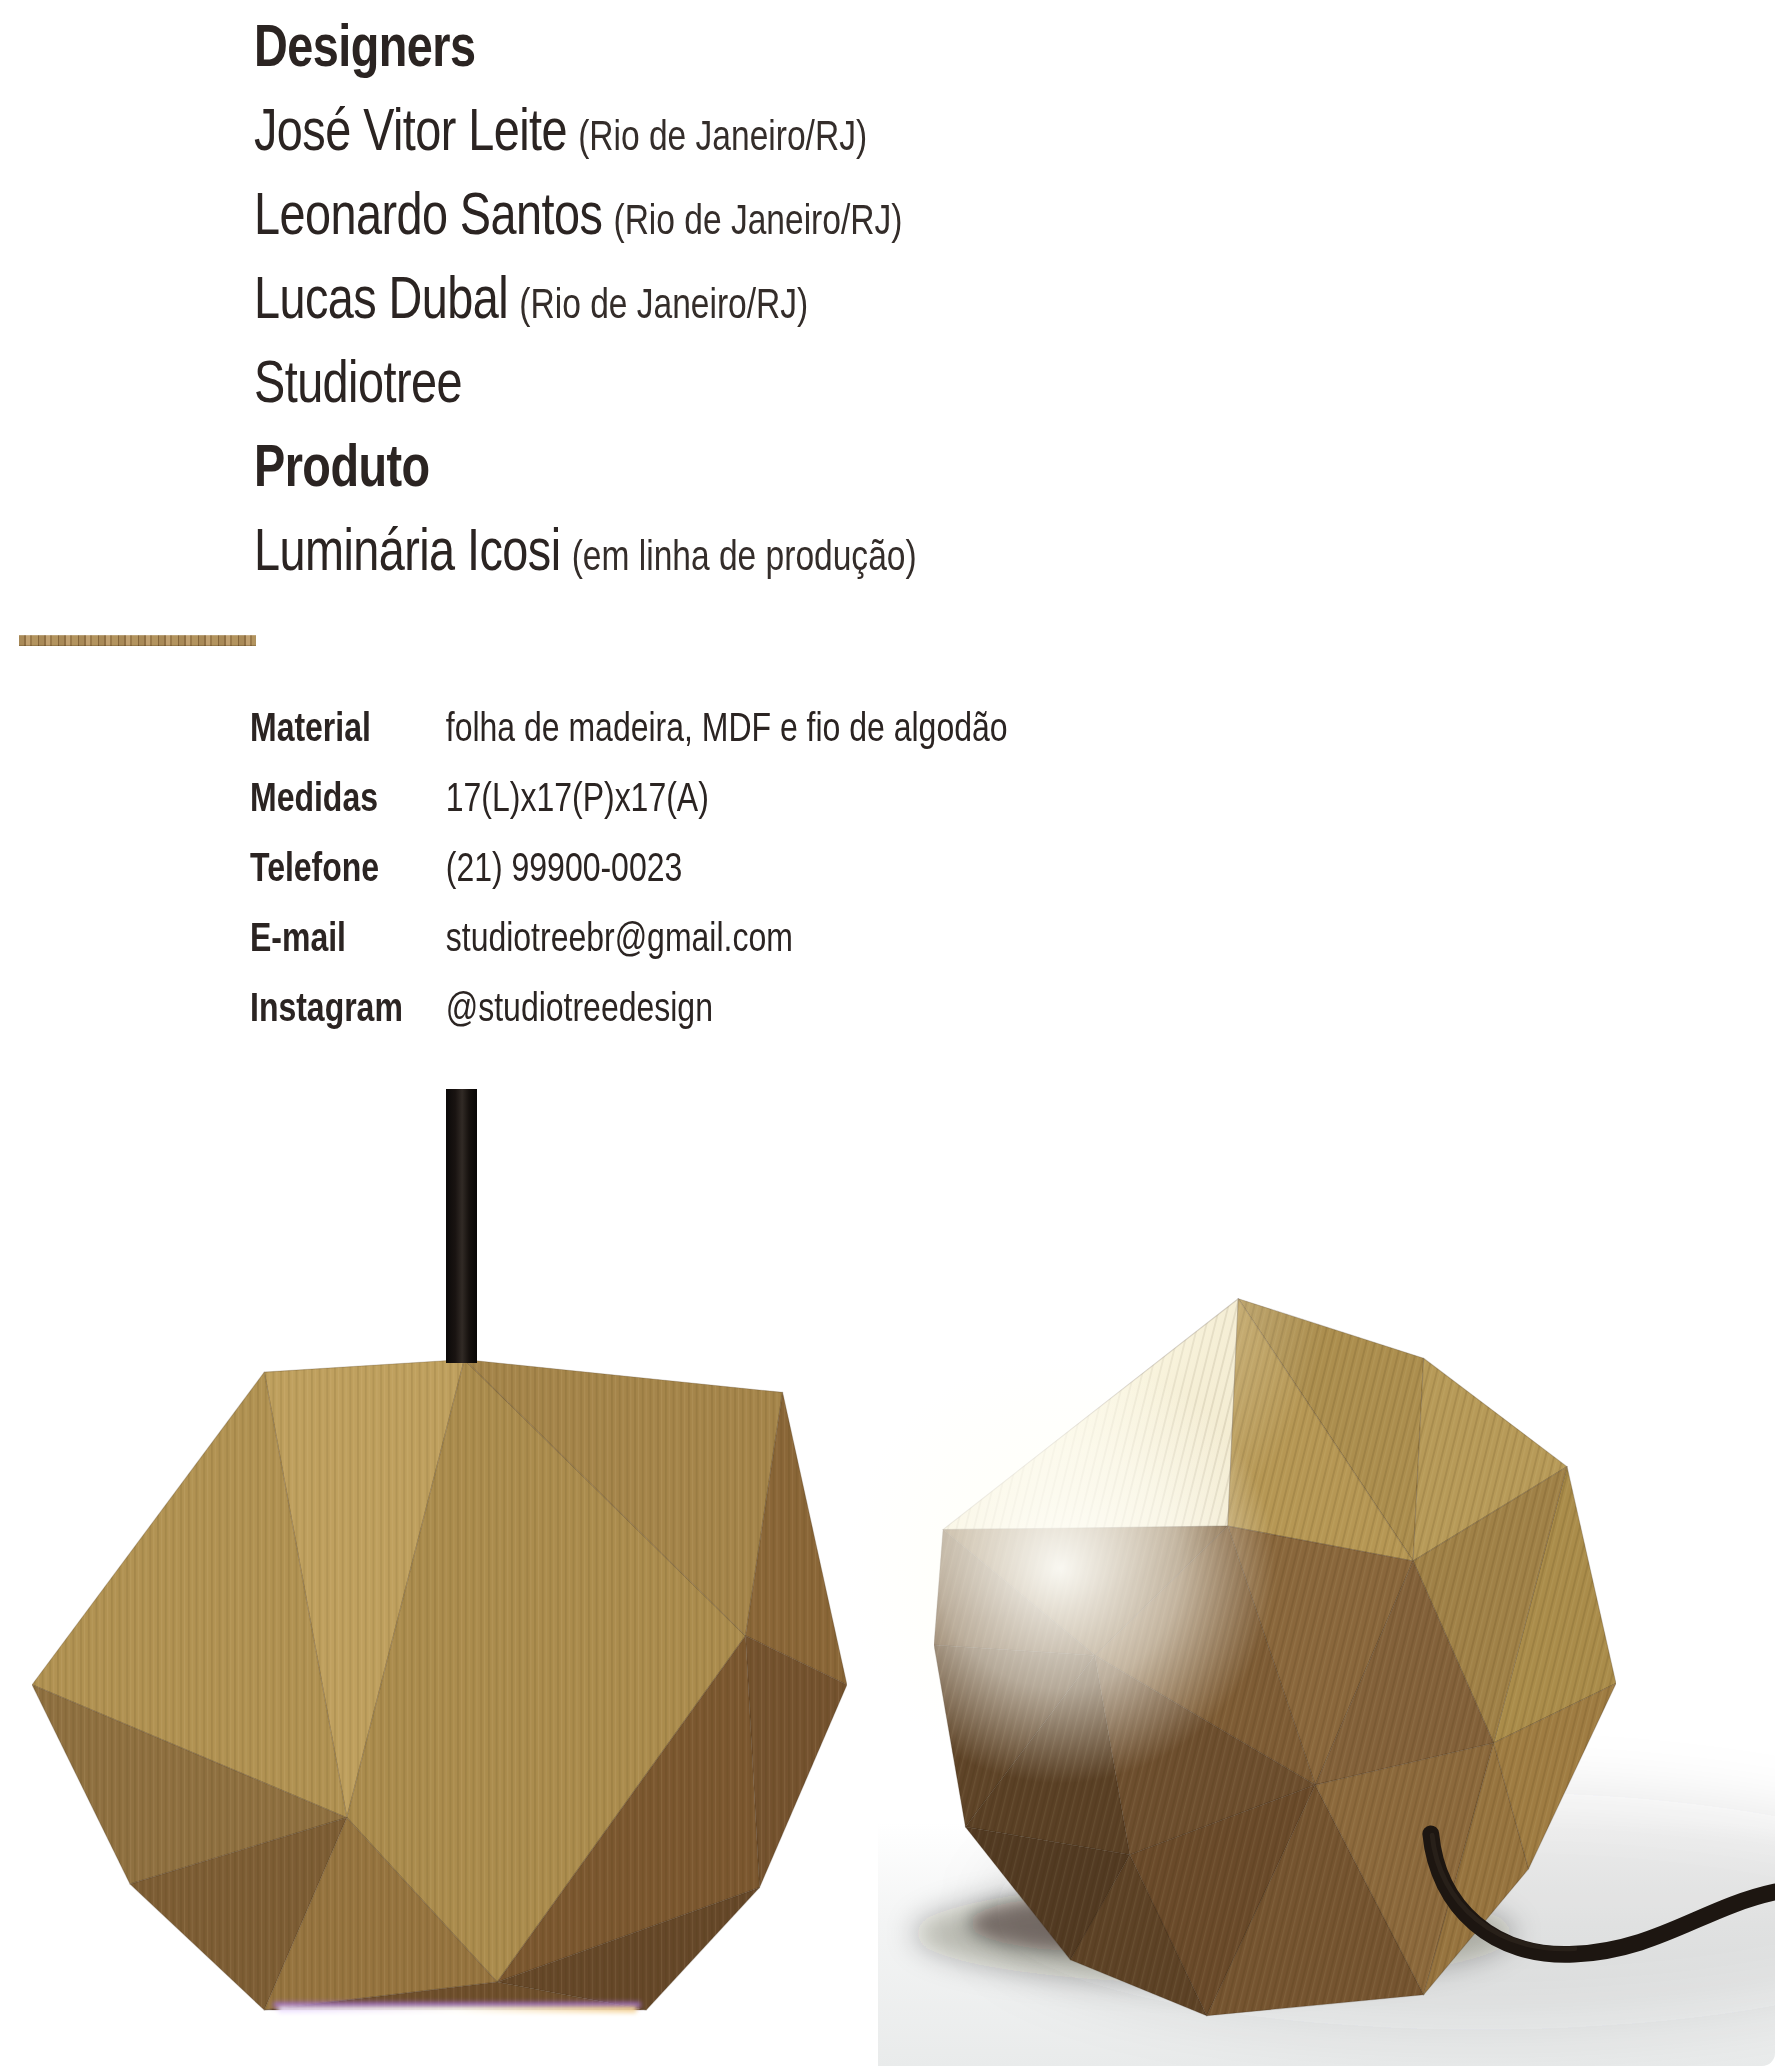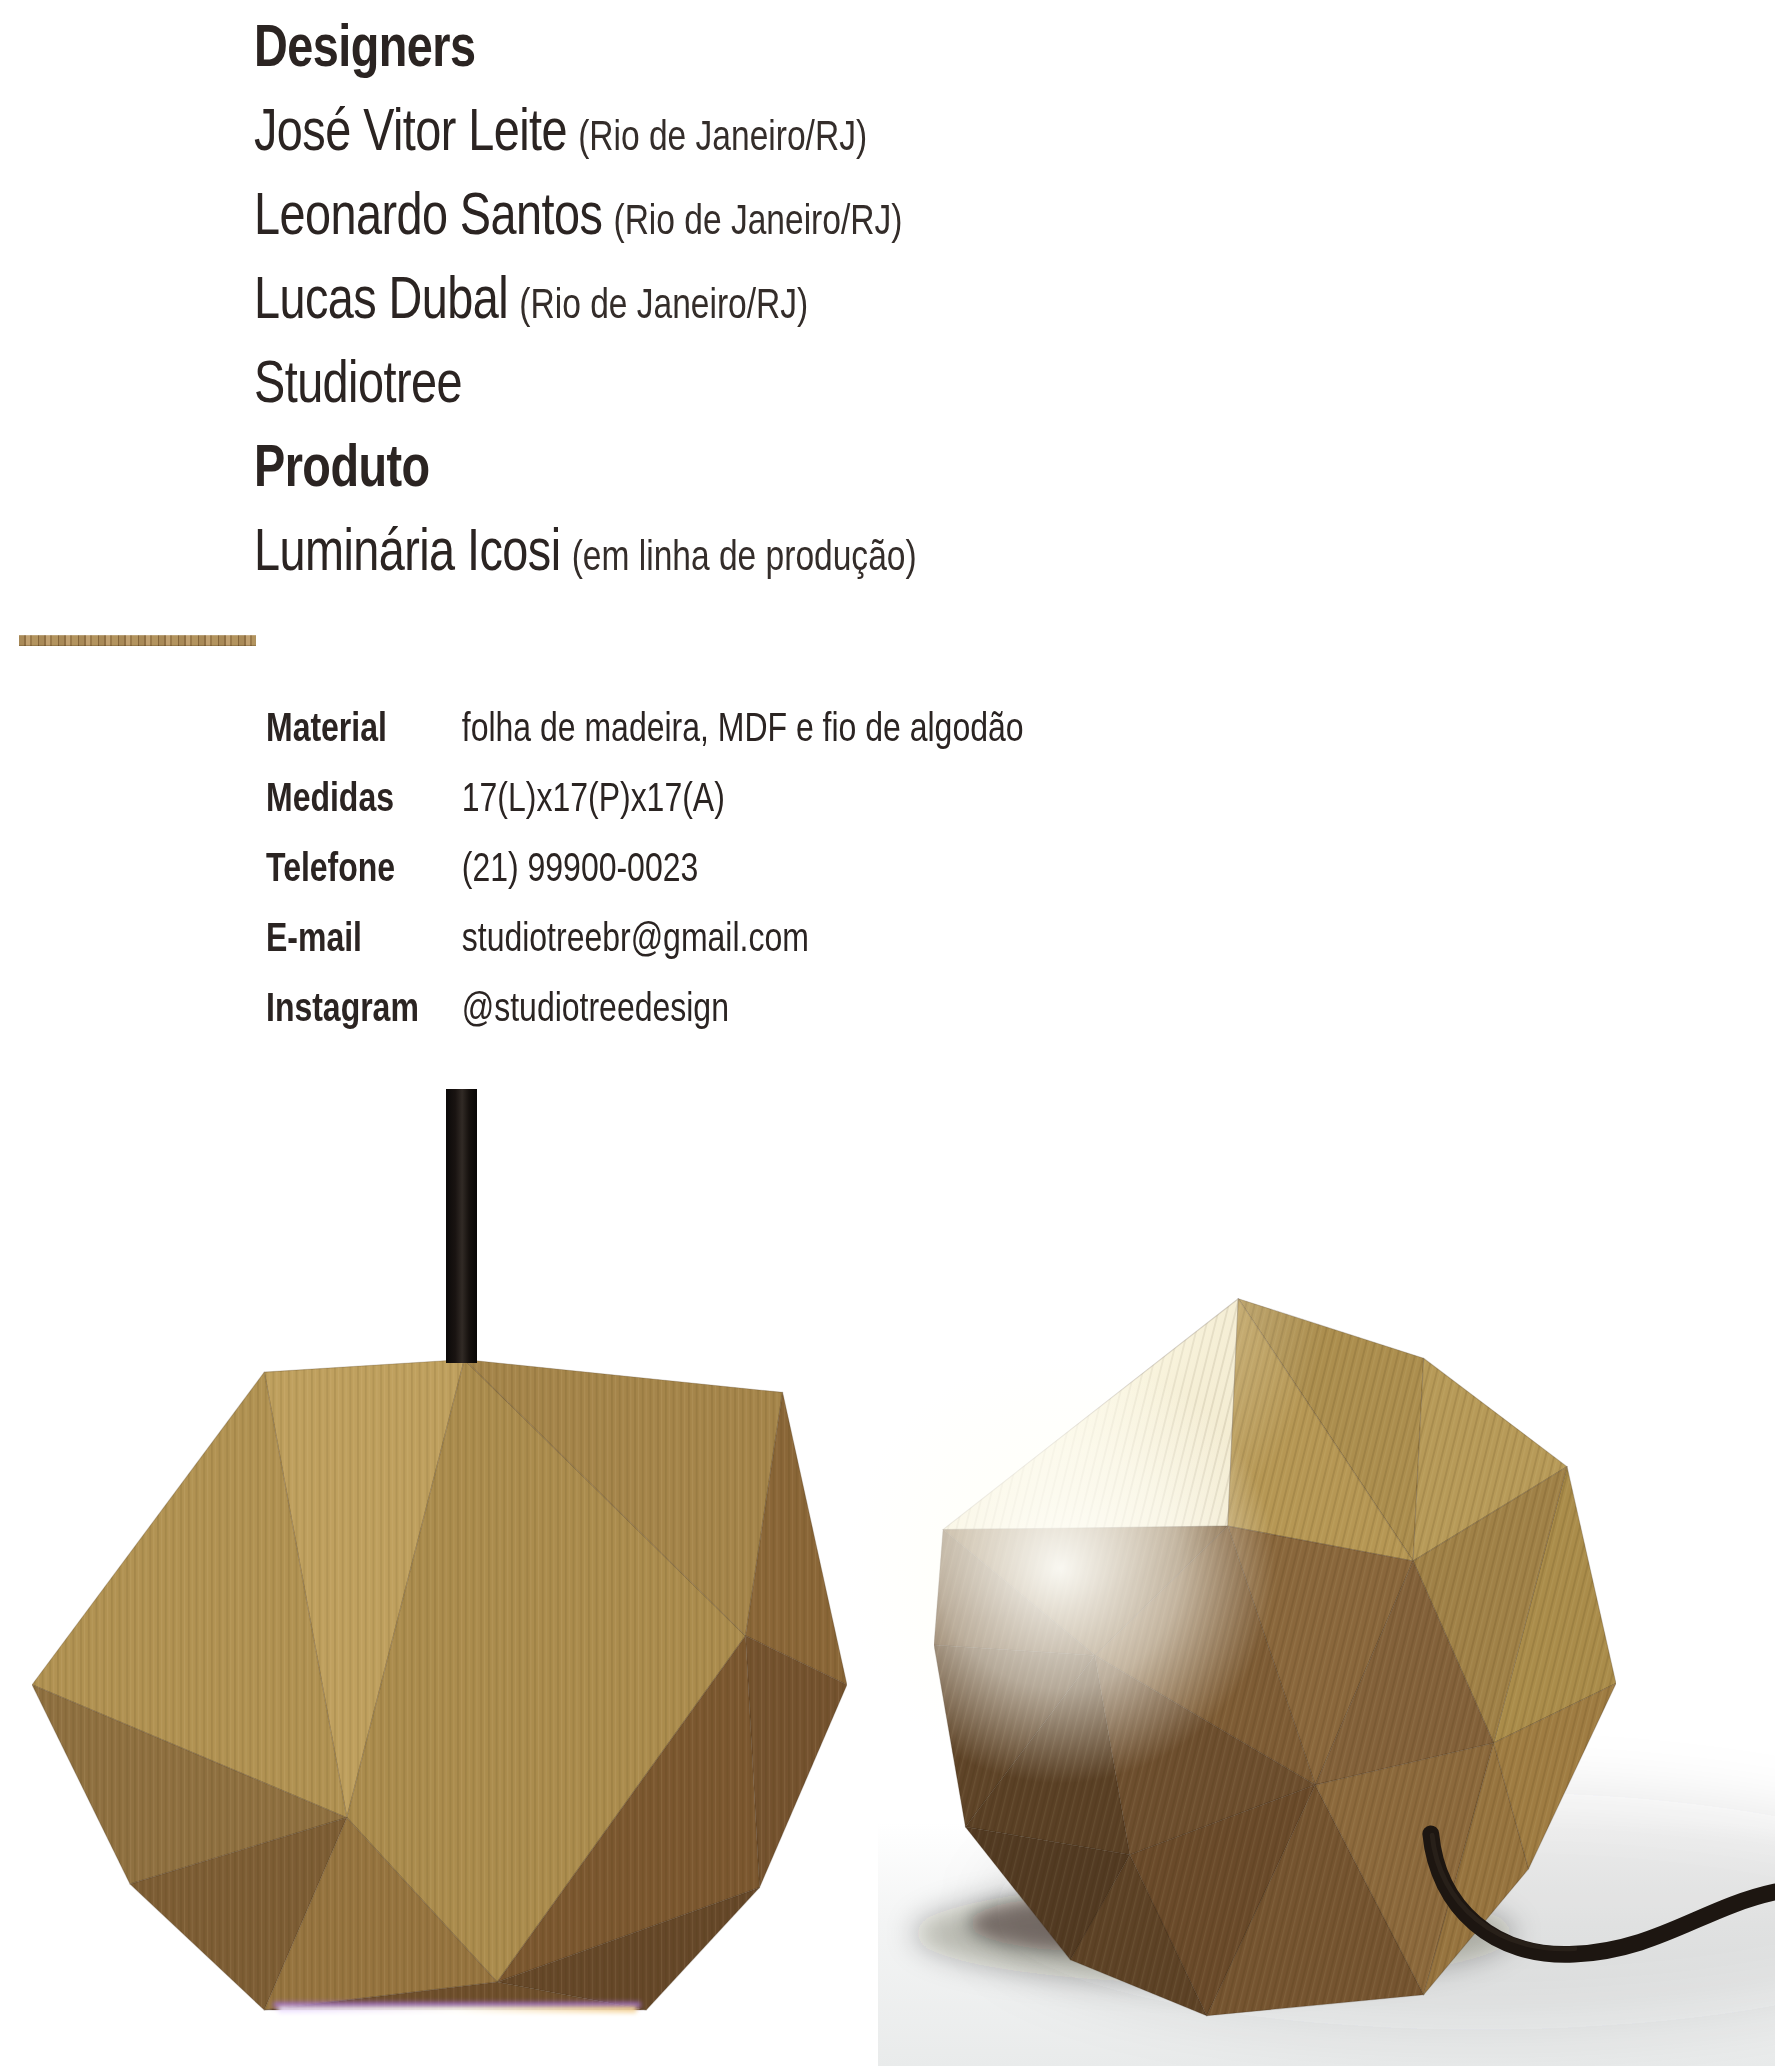--- a/index.html
+++ b/index.html
@@ -4,20 +4,21 @@
 <style>
   * { margin:0; padding:0; box-sizing:border-box; }
   html,body { background:#ffffff; }
   .page {
     position:relative;
     width:1775px; height:2066px;
     background:#ffffff;
     overflow:hidden;
     font-family:"Liberation Sans", sans-serif;
     color:#2b2422;
+    border-radius:13px;
   }
   
   .head-block {
     position:absolute; left:254px; top:4.2px;
   }
   .line {
     height:84px; line-height:84px;
     white-space:nowrap;
     transform:scaleX(0.78);
     transform-origin:0 0;
@@ -33,21 +34,21 @@
         #a98a58 0px, #a98a58 4.9px,
         #8f6f42 4.9px, #8f6f42 7px,
         #c1a171 7px, #c1a171 11.2px,
         #9a7a4a 11.2px, #9a7a4a 13.3px,
         #b3945f 13.3px, #b3945f 19px,
         #85653a 19px, #85653a 20px);
     box-shadow:inset 0 0.7px 0 rgba(255,255,255,0.25), inset 0 -0.7px 0.7px rgba(60,40,10,0.35);
   }
   
   .details {
-    position:absolute; left:266px; top:692px;
+    position:absolute; left:250px; top:692px;
   }
   .drow {
     height:70px; line-height:70px;
     white-space:nowrap;
     transform:scaleX(0.78);
     transform-origin:0 0;
     font-size:41px;
   }
   .dlabel { display:inline-block; min-width:251px; font-weight:700; }
   .dvalue { font-weight:400; }

